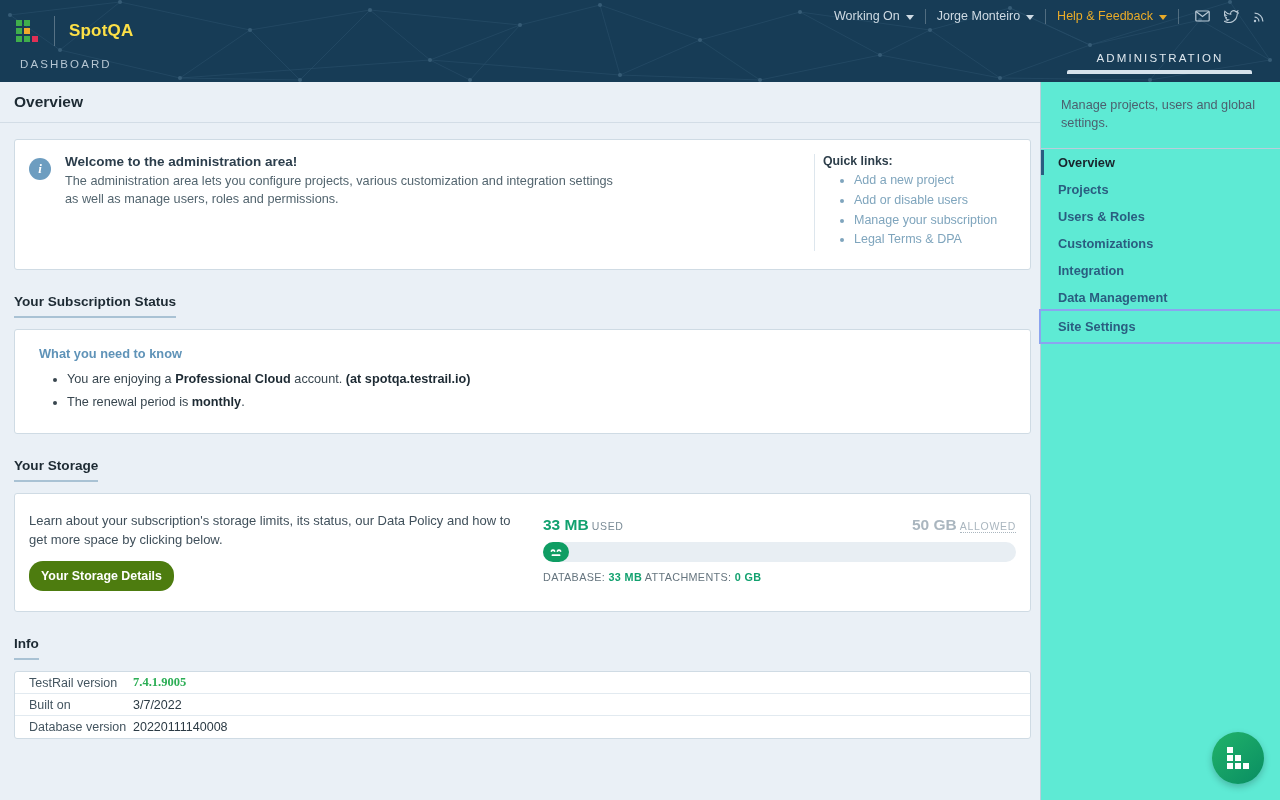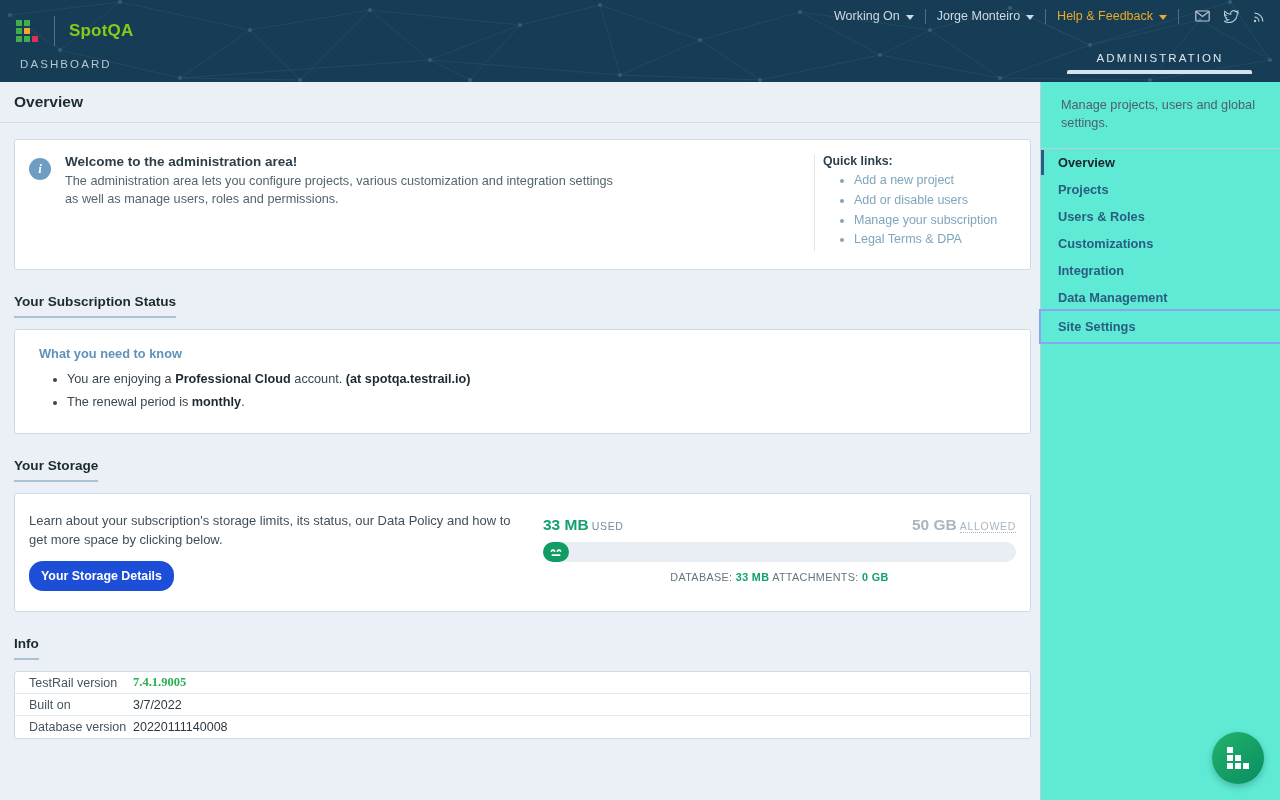--- a/index.html
+++ b/index.html
@@ -16,21 +16,21 @@
   }
   .topbar-net { position: absolute; inset: 0; opacity: .38; }
   .brand { position: absolute; left: 16px; top: 15px; display: flex; align-items: center; height: 32px; }
   .logo-grid {
     width: 22px; height: 22px; display: grid;
     grid-template-columns: repeat(3, 6px); grid-template-rows: repeat(3, 6px);
     gap: 2px;
   }
   .logo-grid i { display: block; width: 6px; height: 6px; }
   .brand-div { width: 1px; height: 30px; background: rgba(255,255,255,.28); margin: 0 14px 0 16px; }
-  .brand-name { color: #84cc16; font-size: 17px; font-weight: bold; letter-spacing: .2px; }
+  .brand-name { color: #fde047; font-size: 17px; font-weight: bold; letter-spacing: .2px; }
 
   .dashboard-tab {
     position: absolute; left: 20px; top: 58px;
     color: #b6c6d2; font-size: 11.5px; letter-spacing: 2.1px; font-weight: normal;
   }
   .admin-tab {
     position: absolute; right: 0px; top: 52px; width: 240px;
     text-align: center; color: #dfe8ef; font-size: 11.5px;
     letter-spacing: 2.1px; padding-bottom: 10px;
   }
@@ -117,25 +117,25 @@
   .sub-h { font-size: 12.8px; font-weight: bold; color: #5f93b8; margin-bottom: 9px; }
   .sub-inner ul { list-style: disc; margin-left: 28px; }
   .sub-inner li { font-size: 12.7px; color: #38464f; line-height: 1.55; margin-bottom: 3px; }
   .sub-inner li b { color: #1d2a33; }
 
   
   .storage-inner { display: flex; padding: 18px 14px 20px 14px; min-height: 111px; }
   .storage-left { width: 500px; }
   .storage-text { font-size: 13px; color: #40505b; line-height: 1.42; max-width: 490px; }
   .btn-storage {
-    margin-top: 12px; display: inline-block; background: #1d4ed8; color: #fff;
+    margin-top: 12px; display: inline-block; background: #4d7c0f; color: #fff;
     font-size: 12.4px; font-weight: bold; padding: 8px 12px; border-radius: 14px;
     border: none; cursor: pointer;
   }
-  .storage-right { flex: 1; padding-left: 14px; padding-top: 4px; text-align: center; }
+  .storage-right { flex: 1; padding-left: 14px; padding-top: 4px; }
   .storage-nums { display: flex; justify-content: space-between; align-items: baseline; }
   .num-used { font-size: 15.5px; font-weight: bold; color: #12a16f; }
   .num-used-lbl { font-size: 10.5px; color: #7a8b96; letter-spacing: .7px; margin-left: 3px; }
   .num-allow { font-size: 15.5px; font-weight: bold; color: #aab6bf; }
   .num-allow-lbl {
     font-size: 10.5px; color: #aab6bf; letter-spacing: .7px; margin-left: 3px;
     border-bottom: 1px dotted #aab6bf;
   }
   .bar {
     margin-top: 8px; height: 20px; background: #e8eef3; border-radius: 10px; position: relative;

